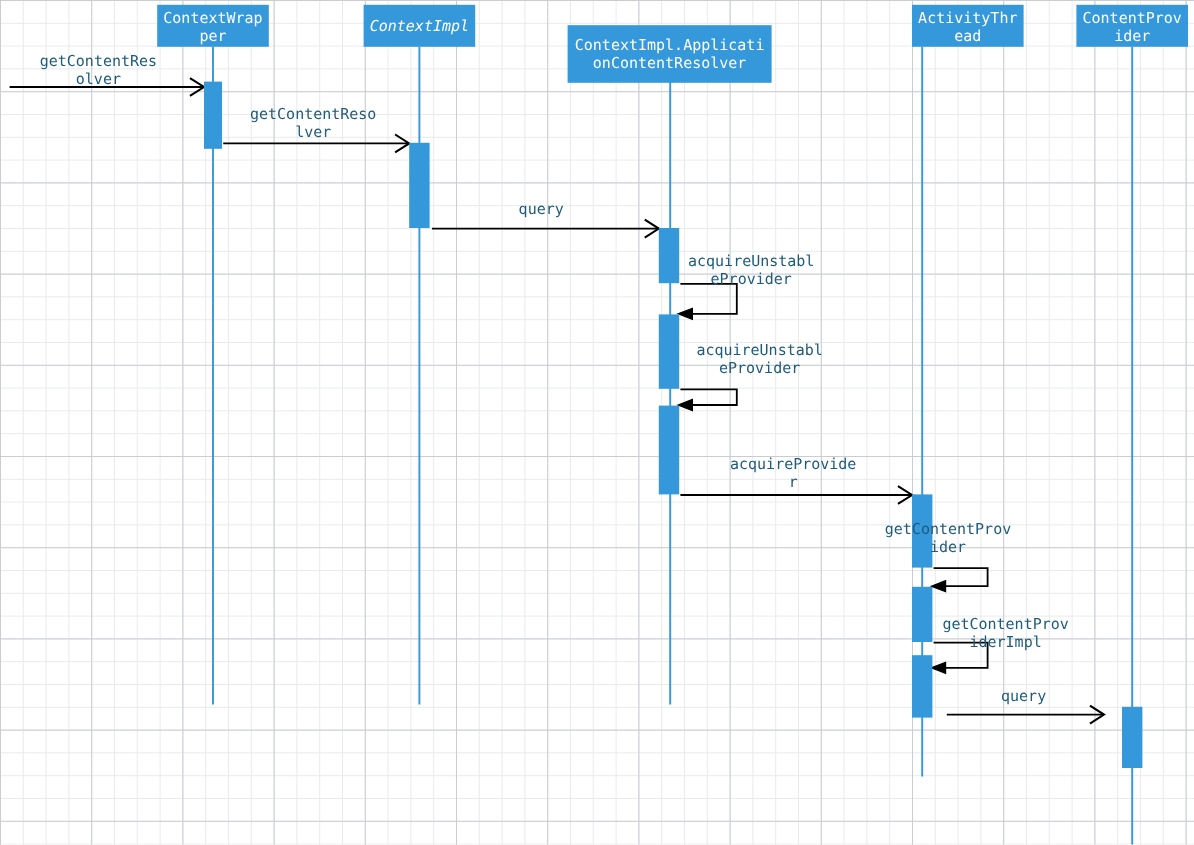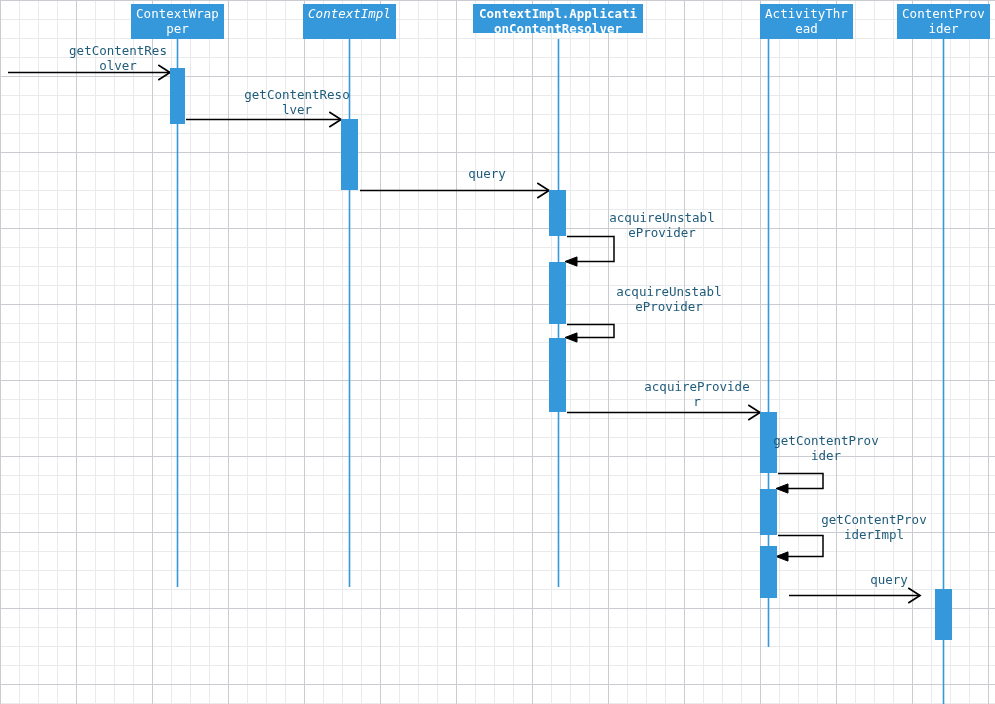--- a/index.html
+++ b/index.html
@@ -37,38 +37,38 @@
     height: 704px;
   }
   .participant-box {
     position: absolute;
     background: #3498db;
     color: #ffffff;
     font-size: 12.5px;
     line-height: 15px;
     text-align: center;
     display: flex;
+    align-items: center;
     justify-content: center;
     box-sizing: border-box;
     padding: 2px 3px;
     letter-spacing: 0px;
     word-break: break-all;
     font-family: "DejaVu Sans Mono", "Liberation Mono", monospace;
   }
   .msg-label {
     position: absolute;
     color: #1f5b7a;
     font-size: 12.5px;
     line-height: 15px;
     text-align: center;
     font-family: "DejaVu Sans Mono", "Liberation Mono", monospace;
     word-break: break-all;
     white-space: normal;
     pointer-events: none;
-    margin-left: 36px;
   }
 </style>
 </head>
 <body>
 
 <div id="canvas">
 
   <svg id="svg-layer" xmlns="http://www.w3.org/2000/svg" viewBox="0 0 995 704">
     <g id="lifelines-group">
         <line x1="177.5" y1="39" x2="177.5" y2="587" stroke="#3498db" stroke-width="1.6"></line>
@@ -138,21 +138,21 @@
       </g>
   </svg>
 
   <div id="participants-layer">
       <div class="participant-box" style="left: 131px; top: 4px; width: 93px; height: 35px; background: rgb(52, 152, 219); color: rgb(255, 255, 255);">
         <span>ContextWrapper</span>
       </div>
       <div class="participant-box" style="left: 303px; top: 4px; width: 93px; height: 35px; background: rgb(52, 152, 219); color: rgb(255, 255, 255); font-style: italic;">
         <span>ContextImpl</span>
       </div>
-      <div class="participant-box" style="left: 473px; top: 4px; width: 170px; height: 29px; background: rgb(52, 152, 219); color: rgb(255, 255, 255); font-weight: bold;">
+      <div class="participant-box" style="left: 473px; top: 21px; width: 170px; height: 48px; background: rgb(52, 152, 219); color: rgb(255, 255, 255);">
         <span>ContextImpl.ApplicationContentResolver</span>
       </div>
       <div class="participant-box" style="left: 760px; top: 4px; width: 93px; height: 35px; background: rgb(52, 152, 219); color: rgb(255, 255, 255);">
         <span>ActivityThread</span>
       </div>
       <div class="participant-box" style="left: 897px; top: 4px; width: 93px; height: 35px; background: rgb(52, 152, 219); color: rgb(255, 255, 255);">
         <span>ContentProvider</span>
       </div>
     </div>
   <div id="labels-layer">

